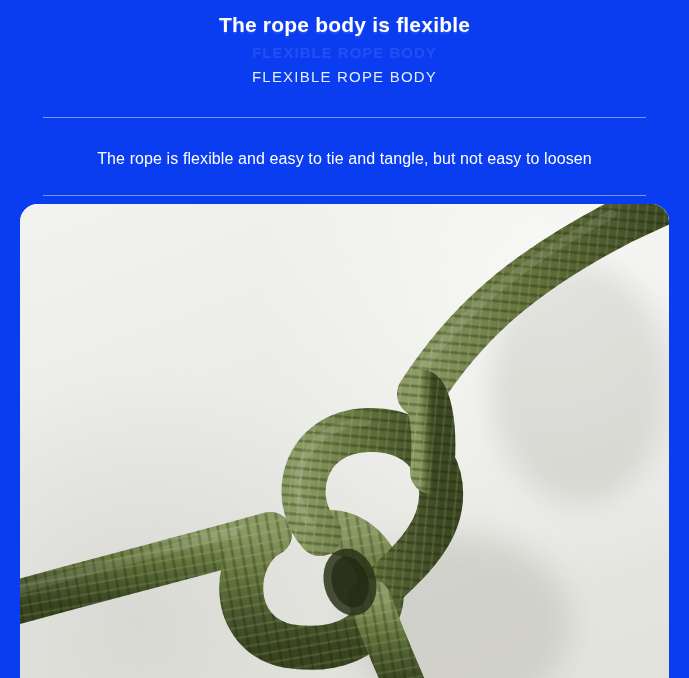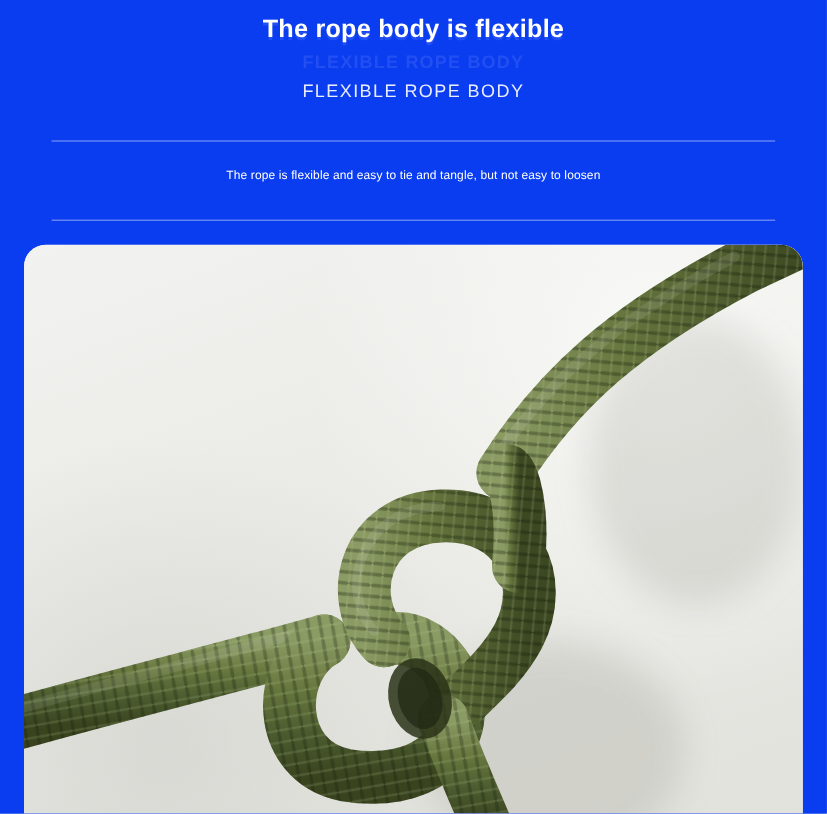--- a/index.html
+++ b/index.html
@@ -75,23 +75,23 @@
     background: rgba(255,255,255,0.45);
     margin: 0 auto;
   }
   .rule-top {
     margin-top: 29px;
   }
   .rule-bottom {
     margin-top: 28px;
   }
   .desc {
-    margin: 0;
+    margin: 12px;
     padding: 21px 0 0 0;
-    font-size: 10px;
+    font-size: 16px;
     color: #ffffff;
     text-align: center;
     line-height: 16px;
     letter-spacing: 0.1px;
   }
   .photo-frame {
     position: absolute;
     left: 20px;
     top: 204px;
     width: 649px;

